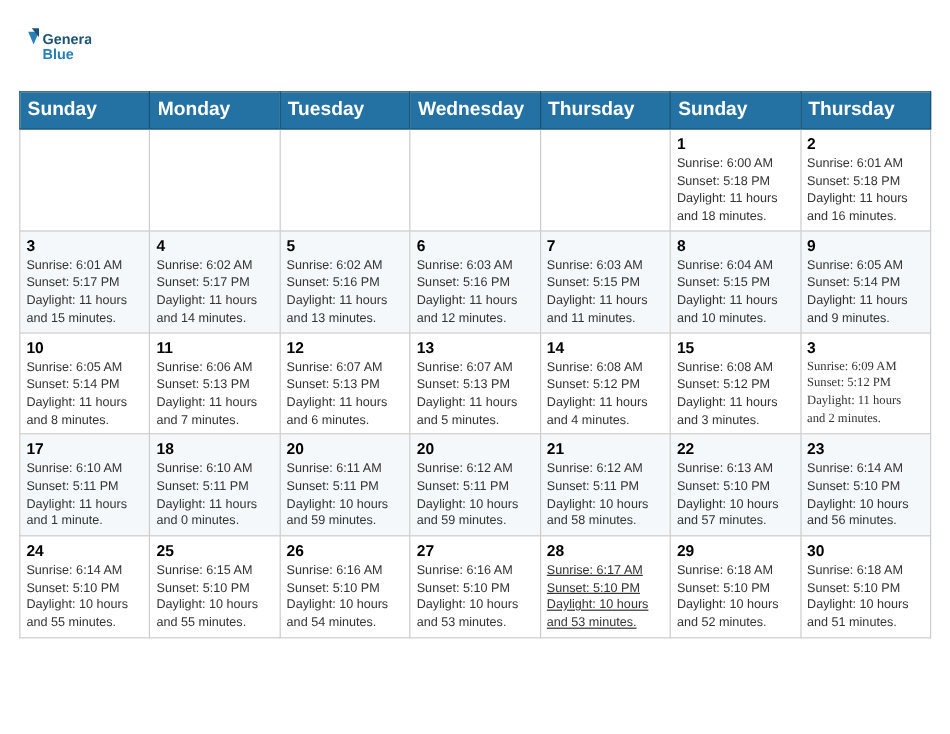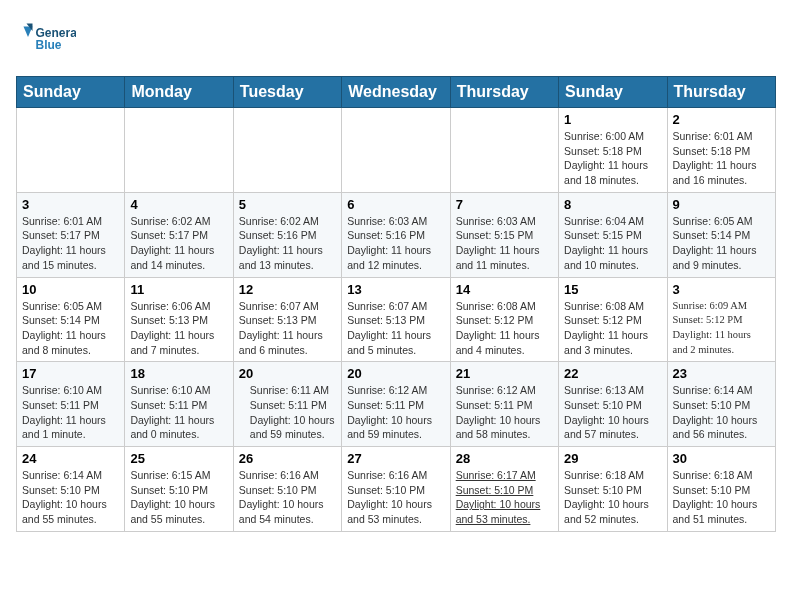--- a/index.html
+++ b/index.html
@@ -238,21 +238,21 @@
         </td>
         <td>
           <span class="day-num">18</span>
           <div class="day-info" style="white-space: pre-line;">Sunrise: 6:10 AM
 Sunset: 5:11 PM
 Daylight: 11 hours
 and 0 minutes.</div>
         </td>
         <td>
           <span class="day-num">20</span>
-          <div class="day-info" style="white-space: pre-line; margin-left: 11px;">Sunrise: 6:11 AM
+          <div class="day-info" style="white-space: pre-line;">Sunrise: 6:11 AM
 Sunset: 5:11 PM
 Daylight: 10 hours
 and 59 minutes.</div>
         </td>
         <td>
           <span class="day-num">20</span>
           <div class="day-info" style="white-space: pre-line;">Sunrise: 6:12 AM
 Sunset: 5:11 PM
 Daylight: 10 hours
 and 59 minutes.</div>

